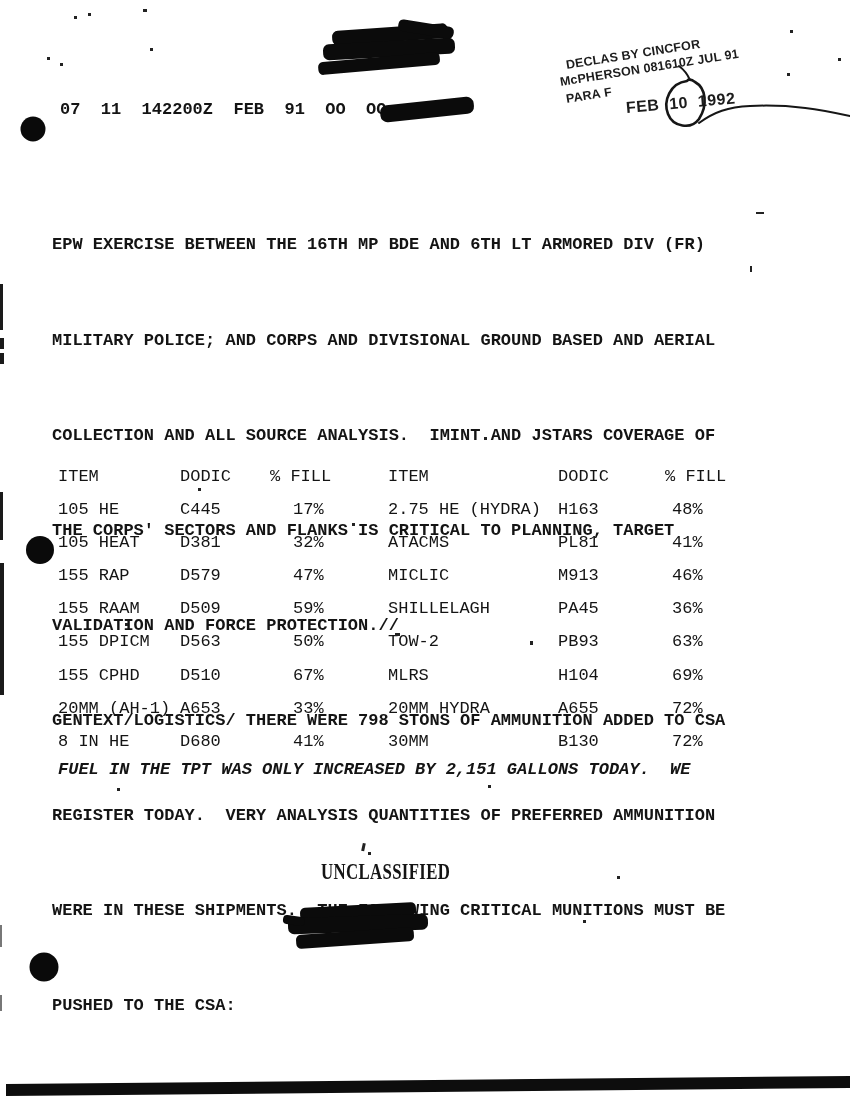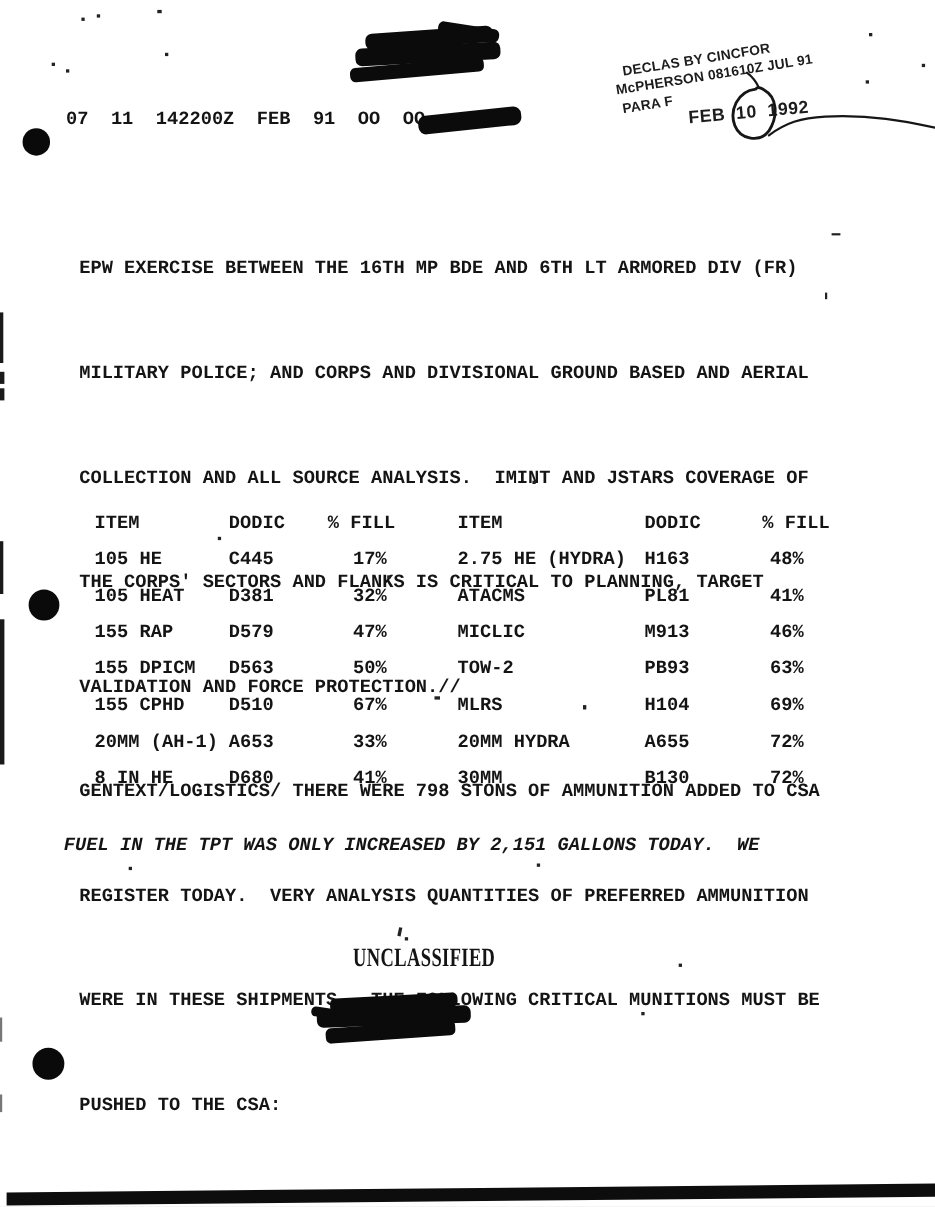--- a/index.html
+++ b/index.html
@@ -3,24 +3,24 @@
 <meta charset="utf-8">
 <style>
   html,body{margin:0;padding:0;background:#e8e8e8;}
   .page{
     position:relative;width:850px;height:1097px;background:#ffffff;
     font-family:"Liberation Mono","DejaVu Sans Mono",monospace;
     color:#141414;overflow:hidden;
   }
   .typed{font-weight:700;font-size:17px;white-space:pre;}
   .header-line{position:absolute;left:60px;top:100px;}
-  .body-text{position:absolute;left:72px;top:166px;line-height:31.7px;}
+  .body-text{position:absolute;left:52px;top:166px;line-height:31.7px;}
   .munitions-table{position:absolute;left:58px;top:459px;width:740px;}
   .trow{position:relative;height:33.1px;}
-  .trow span{position:absolute;top:8px;white-space:pre;font-weight:700;font-size:17px;margin-left:28px;}
+  .trow span{position:absolute;top:8px;white-space:pre;font-weight:400;font-size:17px;}
   .c1{left:0;}  .c2{left:122px;} .c3{left:235px;}
   .c4{left:330px;} .c5{left:500px;} .c6{left:614px;}
   .h3{left:212px !important;} .h6{left:607px !important;}
   .fuel-line{position:absolute;left:58px;top:760px;font-style:italic;}
   .classification{
     position:absolute;left:321px;top:858px;
     font-family:"Liberation Serif","DejaVu Serif",serif;
     font-weight:700;font-size:24px;letter-spacing:0.5px;
     transform:scaleX(0.70);transform-origin:0 0;white-space:pre;
   }
@@ -90,20 +90,28 @@
       <span class="c5">PL81</span>
       <span class="c6">41%</span>
     </div>
     <div class="trow">
       <span class="c1">155 RAP</span>
       <span class="c2">D579</span>
       <span class="c3">47%</span>
       <span class="c4">MICLIC</span>
       <span class="c5">M913</span>
       <span class="c6">46%</span>
+    </div>
+    <div class="trow">
+      <span class="c1">155 RAAM</span>
+      <span class="c2">D509</span>
+      <span class="c3">59%</span>
+      <span class="c4">SHILLELAGH</span>
+      <span class="c5">PA45</span>
+      <span class="c6">36%</span>
     </div>
     <div class="trow">
       <span class="c1">155 DPICM</span>
       <span class="c2">D563</span>
       <span class="c3">50%</span>
       <span class="c4">TOW-2</span>
       <span class="c5">PB93</span>
       <span class="c6">63%</span>
     </div>
     <div class="trow">

